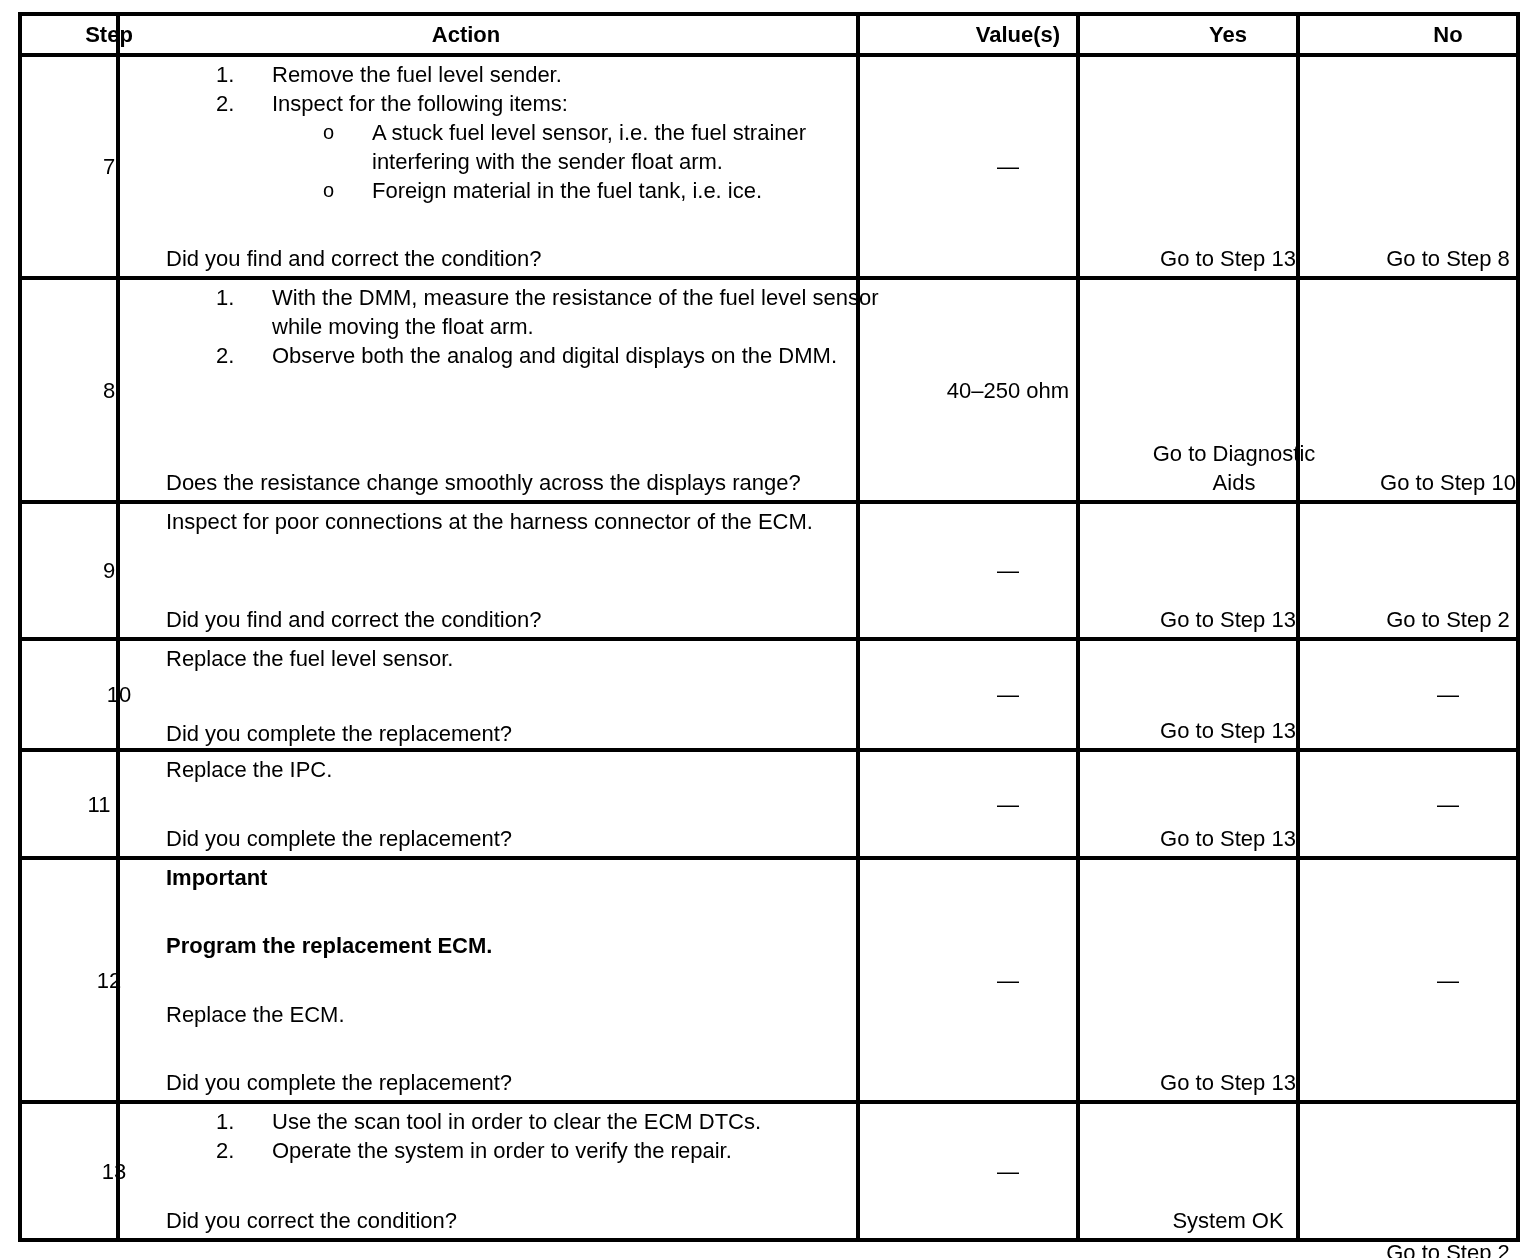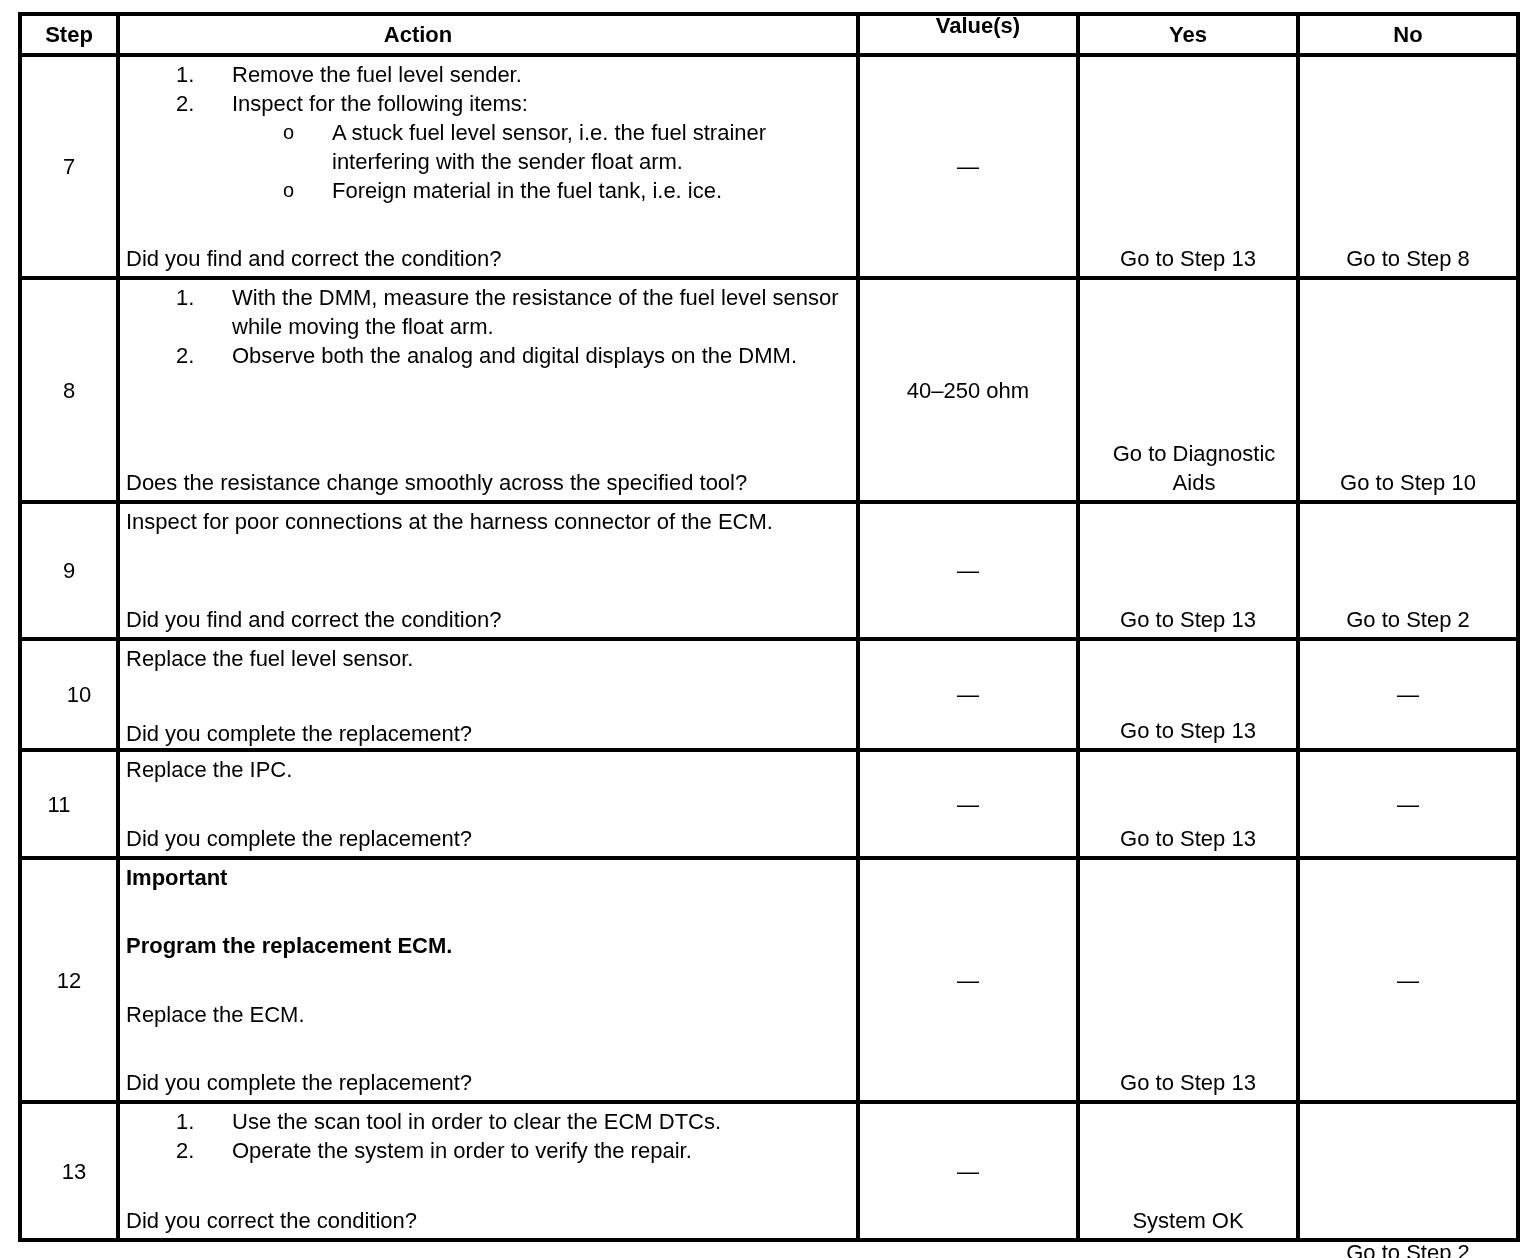--- a/index.html
+++ b/index.html
@@ -1,21 +1,21 @@
 <!DOCTYPE html>
 <html><head>
 <meta charset="utf-8">
 <style>
   html, body { margin: 0; padding: 0; background: #ffffff; }
   body { width: 1536px; height: 1258px; position: relative; overflow: hidden;
          font-family: "Liberation Sans", sans-serif; color: #000; }
   .grid { position: absolute; left: 0; top: 0; width: 1536px; height: 1258px; }
   .hline { position: absolute; background: #000; height: 4px; left: 18px; width: 1502px; }
   .vline { position: absolute; background: #000; width: 4px; top: 12px; height: 1230px; }
-  .cell { position: absolute; box-sizing: border-box; font-size: 22px; line-height: 29px; }
+  .cell { position: absolute; box-sizing: border-box; font-size: 22px; line-height: 29px; margin-left: 40px; }
   .hdr { font-weight: bold; text-align: center; display: flex; align-items: center; justify-content: center; }
   .step { display: flex; align-items: center; justify-content: center; }
   .center { display: flex; align-items: center; justify-content: center; text-align: center; }
   .bottom { display: flex; align-items: flex-end; justify-content: center; text-align: center; padding-bottom: 3px; }
   .action { padding: 3px 6px 3px 6px; display: flex; flex-direction: column; justify-content: space-between; }
   .ol { margin: 0; padding: 0; list-style: none; }
   .ol li { position: relative; padding-left: 106px; }
   .ol li .num { position: absolute; left: 50px; top: 0; }
   .sub { margin: 0; padding: 0; list-style: none; }
   .sub li { position: relative; padding-left: 100px; }
@@ -38,22 +38,22 @@
   <div class="hline" style="top:1238px"></div>
 
   <div class="vline" style="left:18px"></div>
   <div class="vline" style="left:116px"></div>
   <div class="vline" style="left:856px"></div>
   <div class="vline" style="left:1076px"></div>
   <div class="vline" style="left:1296px"></div>
   <div class="vline" style="left:1516px"></div>
 
   <div class="cell hdr" style="left:22px;top:16px;width:94px;height:37px">Step</div>
-  <div class="cell hdr" style="left:120px;top:16px;width:596px;height:37px">Action</div>
-  <div class="cell hdr" style="left:860px;top:7px;width:236px;height:37px">Value(s)</div>
+  <div class="cell hdr" style="left:128px;top:16px;width:596px;height:37px">Action</div>
+  <div class="cell hdr" style="left:860px;top:16px;width:236px;height:37px">Value(s)</div>
   <div class="cell hdr" style="left:1300px;top:16px;width:216px;height:37px">No</div>
   <div class="cell hdr" style="left:1080px;top:16px;width:216px;height:37px">Yes</div>
 
   <div class="cell step" style="left:22px;top:57px;width:94px;height:219px">7</div>
   <div class="cell action" style="left:120px;top:57px;width:736px;height:219px">
     <div>
       <ul class="ol">
         <li><span class="num">1.</span><span>Remove the fuel level sender.</span></li>
         <li><span class="num">2.</span><span>Inspect for the following items:</span>
           <ul class="sub" style="margin-left:-106px;padding-left:106px;">
@@ -74,21 +74,21 @@
   <div class="cell bottom" style="left:1300px;top:57px;width:216px;height:219px">
       <span>Go to Step 8</span>
     </div>
 
   <div class="cell step" style="left:22px;top:280px;width:94px;height:220px">8</div>
   <div class="cell action" style="left:120px;top:280px;width:736px;height:220px">
     <ul class="ol">
       <li><span class="num">1.</span><span>With the DMM, measure the resistance of the fuel level sensor while moving the float arm.</span></li>
       <li><span class="num">2.</span><span>Observe both the analog and digital displays on the DMM.</span></li>
     </ul>
-    <div>Does the resistance change smoothly across the specified tool?</div>
+    <div>Does the resistance change smoothly across the displays range?</div>
   </div>
   <div class="cell center" style="left:860px;top:280px;width:216px;height:220px">
       <span>40–250 ohm</span>
     </div>
   <div class="cell bottom" style="left:1080px;top:280px;width:216px;height:220px;padding-left:22px;padding-right:10px">
       <span>Go to Diagnostic Aids</span>
     </div>
   <div class="cell bottom" style="left:1300px;top:280px;width:216px;height:220px">
       <span>Go to Step 10</span>
     </div>

